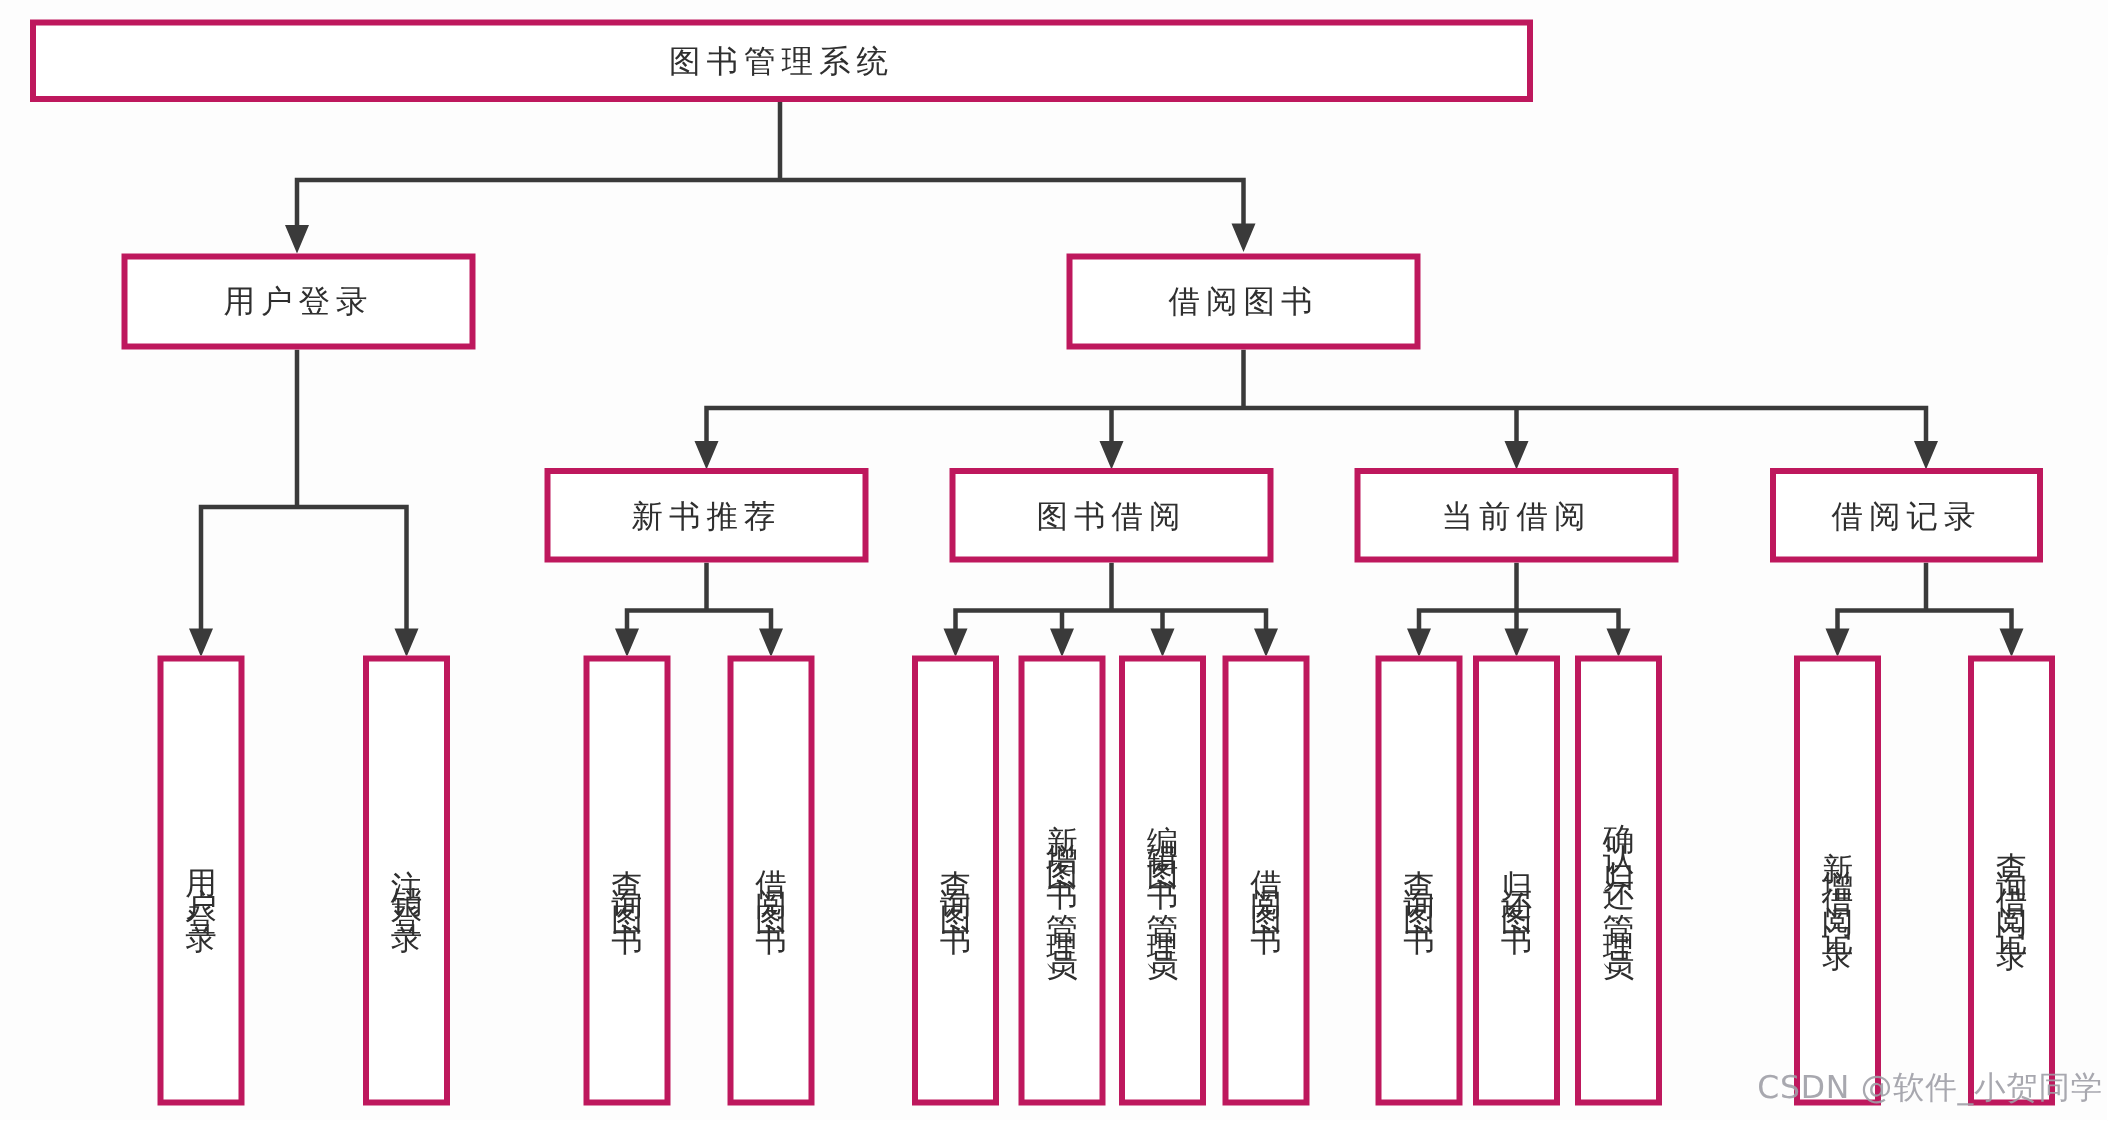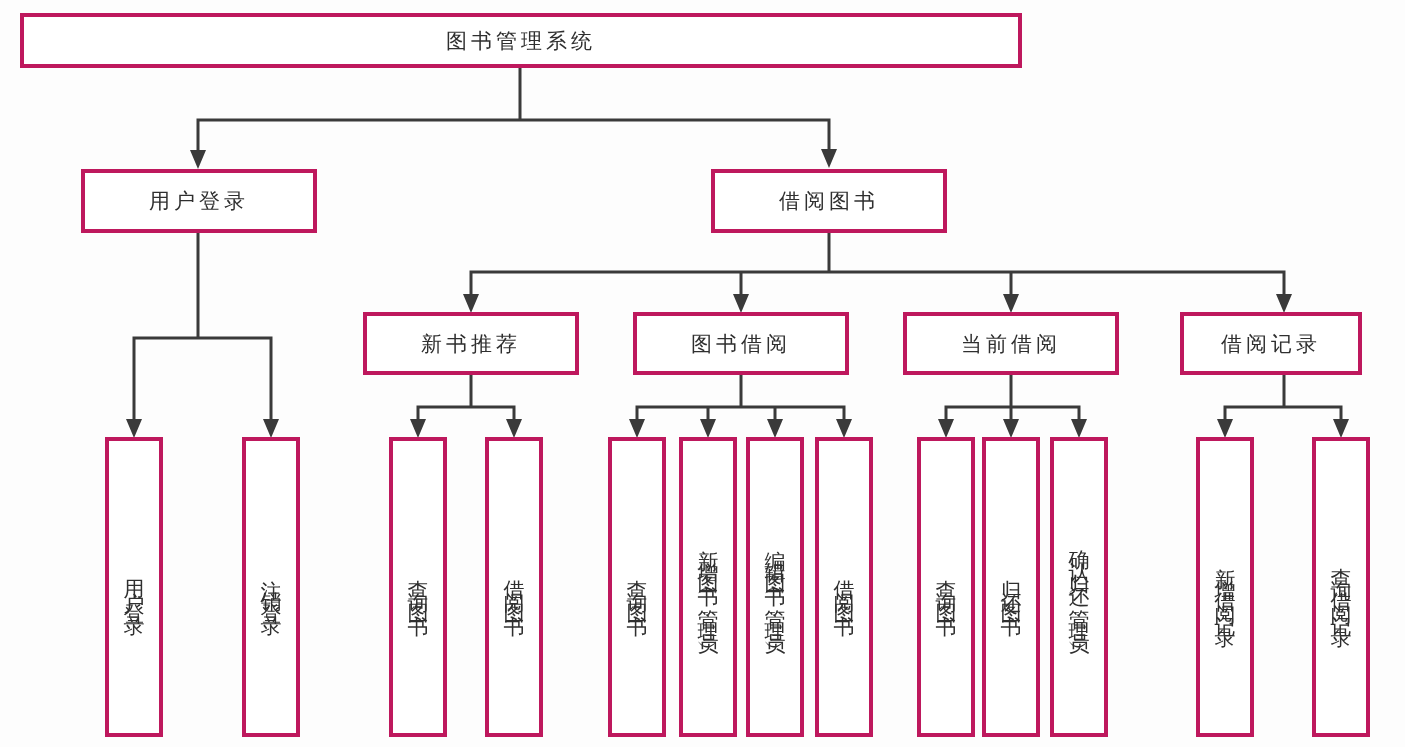--- a/index.html
+++ b/index.html
@@ -93,14 +93,15 @@
   <div class="node vbox" style="left:746px; top:437px; width:58px; height:300px;">编辑图书（管理员）</div>
   <div class="node vbox" style="left:815px; top:437px; width:58px; height:300px;">借阅图书</div>
 
   <div class="node vbox" style="left:917px; top:437px; width:58px; height:300px;">查询图书</div>
   <div class="node vbox" style="left:982px; top:437px; width:58px; height:300px;">归还图书</div>
   <div class="node vbox" style="left:1050px; top:437px; width:58px; height:300px;">确认归还（管理员）</div>
 
   <div class="node vbox" style="left:1196px; top:437px; width:58px; height:300px;">新增借阅记录</div>
   <div class="node vbox" style="left:1312px; top:437px; width:58px; height:300px;">查询借阅记录</div>
 
+  <div class="watermark">CSDN @软件_小贺同学</div>
 
 </div>
 
 </body></html>

